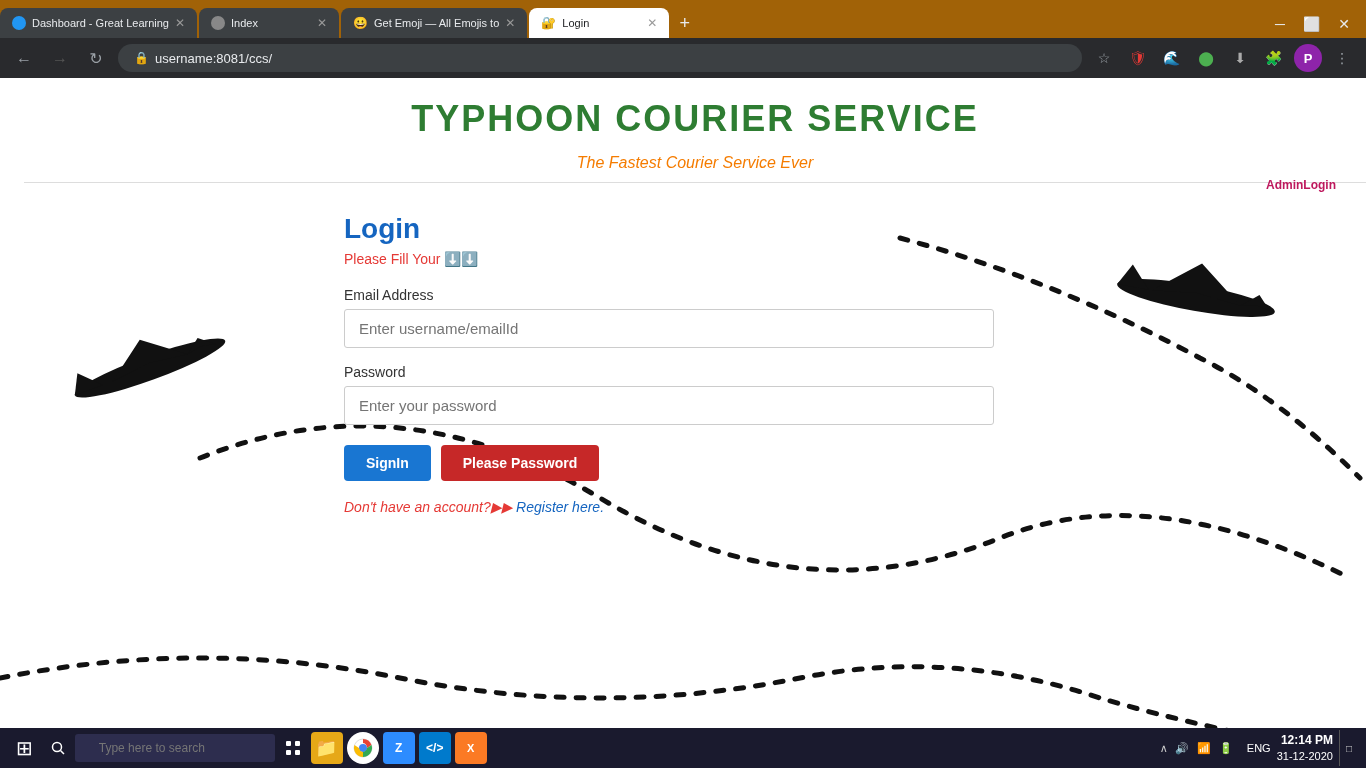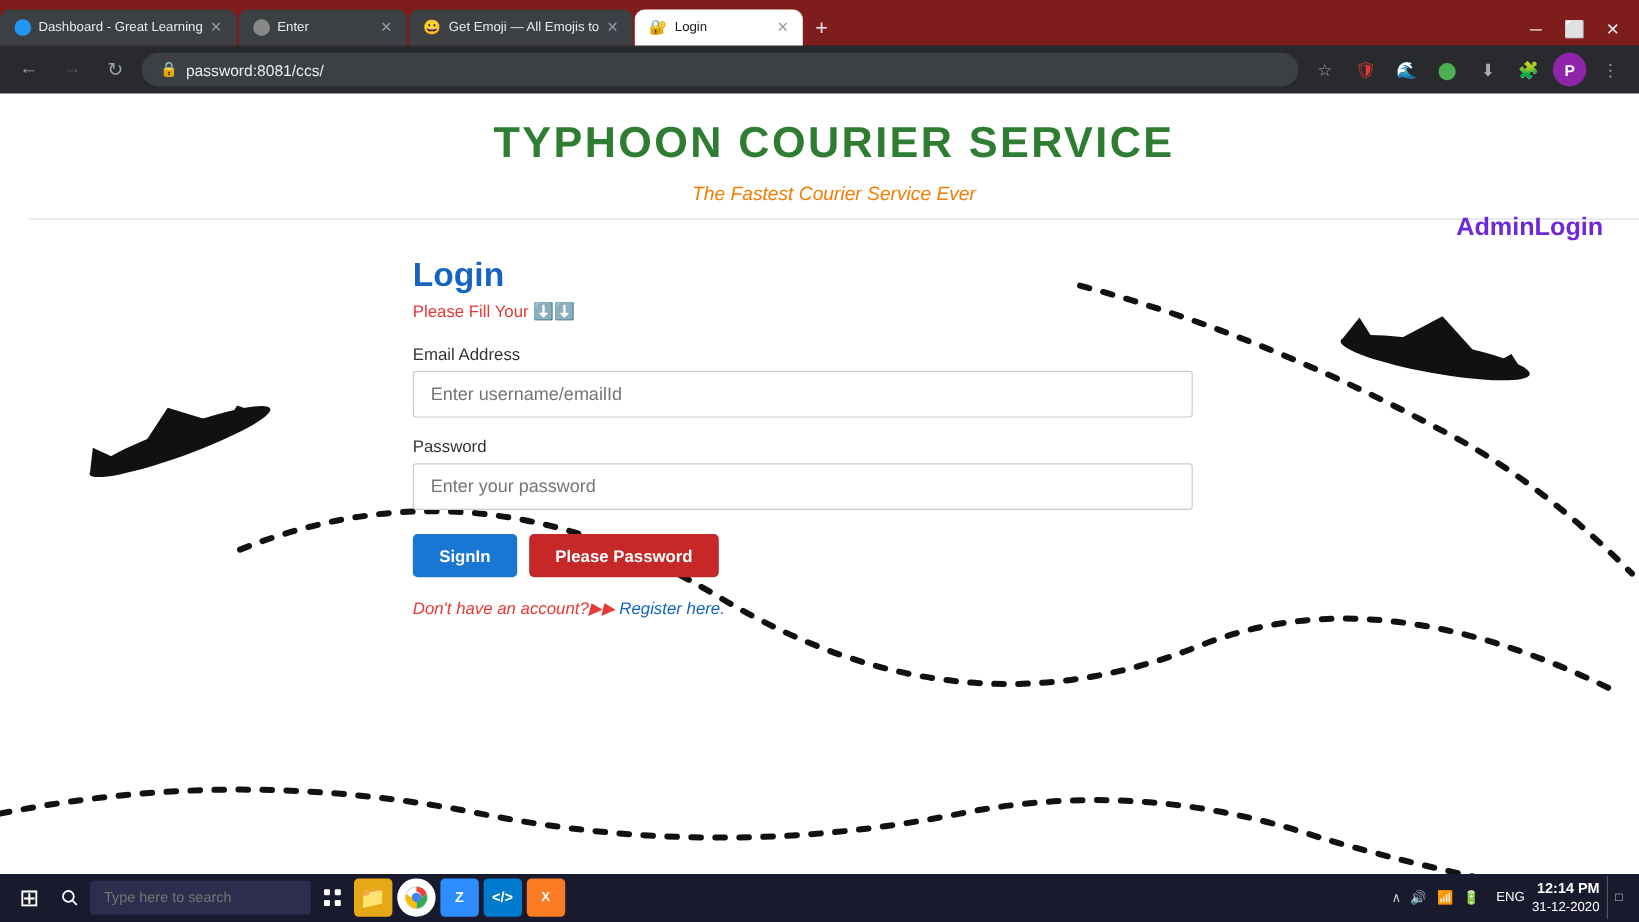--- a/index.html
+++ b/index.html
@@ -16,21 +16,21 @@
     
     .browser-chrome {
       background: #202124;
       width: 100%;
     }
 
     .tab-bar {
       display: flex;
       align-items: flex-end;
       padding: 6px 0 0 0;
-      background: #7f1d1d;
+      background: #a16207;
       height: 38px;
     }
 
     .tab {
       display: flex;
       align-items: center;
       background: #3c4043;
       border-radius: 8px 8px 0 0;
       padding: 0 12px;
       height: 30px;
@@ -185,22 +185,22 @@
       font-size: 16px;
       margin-top: 14px;
       font-style: italic;
     }
 
     
     .admin-login {
       position: absolute;
       top: 100px;
       right: 30px;
-      color: #6d28d9;
-      font-size: 21px;
+      color: #be185d;
+      font-size: 12px;
       font-weight: bold;
       cursor: pointer;
       text-decoration: none;
     }
 
     
     .airplane-left {
       position: absolute;
       left: 40px;
       top: 230px;
@@ -336,23 +336,23 @@
       display: flex;
       align-items: center;
     }
 
     .taskbar-search {
       background: #2d2d4e;
       border: none;
       border-radius: 3px;
       color: #ccc;
       font-size: 12px;
-      padding: 4px 12px;
+      padding: 4px 24px;
       height: 28px;
-      width: 184px;
+      width: 200px;
     }
 
     .taskbar-icon-btn {
       background: none;
       border: none;
       cursor: pointer;
       padding: 4px 6px;
       height: 36px;
       display: flex;
       align-items: center;
@@ -410,21 +410,21 @@
   <div class="tab-bar">
 
     <div class="tab">
       <div class="tab-icon blue"></div>
       <span class="tab-title">Dashboard - Great Learning</span>
       <span class="tab-close">✕</span>
     </div>
 
     <div class="tab">
       <div class="tab-icon" style="background:#888;"></div>
-      <span class="tab-title">Enter</span>
+      <span class="tab-title">Index</span>
       <span class="tab-close">✕</span>
     </div>
 
     <div class="tab">
       <span style="font-size:12px;">😀</span>
       <span class="tab-title">Get Emoji — All Emojis to</span>
       <span class="tab-close">✕</span>
     </div>
 
     <div class="tab active">
@@ -440,21 +440,21 @@
       <button class="nav-btn" style="color:#e8eaed; font-size:14px;">✕</button>
     </div>
   </div>
 
   <div class="address-bar-row">
     <button class="nav-btn" style="color:#9aa0a6;">←</button>
     <button class="nav-btn" style="color:#555;">→</button>
     <button class="nav-btn" style="color:#9aa0a6;">↻</button>
     <div class="address-bar">
       <span class="address-bar-icon">🔒</span>
-      <span class="address-text">password:8081/ccs/</span>
+      <span class="address-text">username:8081/ccs/</span>
     </div>
     <div class="toolbar-icons">
       <button class="toolbar-icon-btn">☆</button>
       <button class="toolbar-icon-btn" style="color:#e53935;">🛡</button>
       <button class="toolbar-icon-btn" style="color:#0288d1;">🌊</button>
       <button class="toolbar-icon-btn" style="color:#4caf50;">⬤</button>
       <button class="toolbar-icon-btn" style="color:#aaa;">⬇</button>
       <button class="toolbar-icon-btn" style="color:#aaa;">🧩</button>
       <button class="toolbar-icon-btn profile">P</button>
       <button class="toolbar-icon-btn" style="color:#9aa0a6;">⋮</button>

